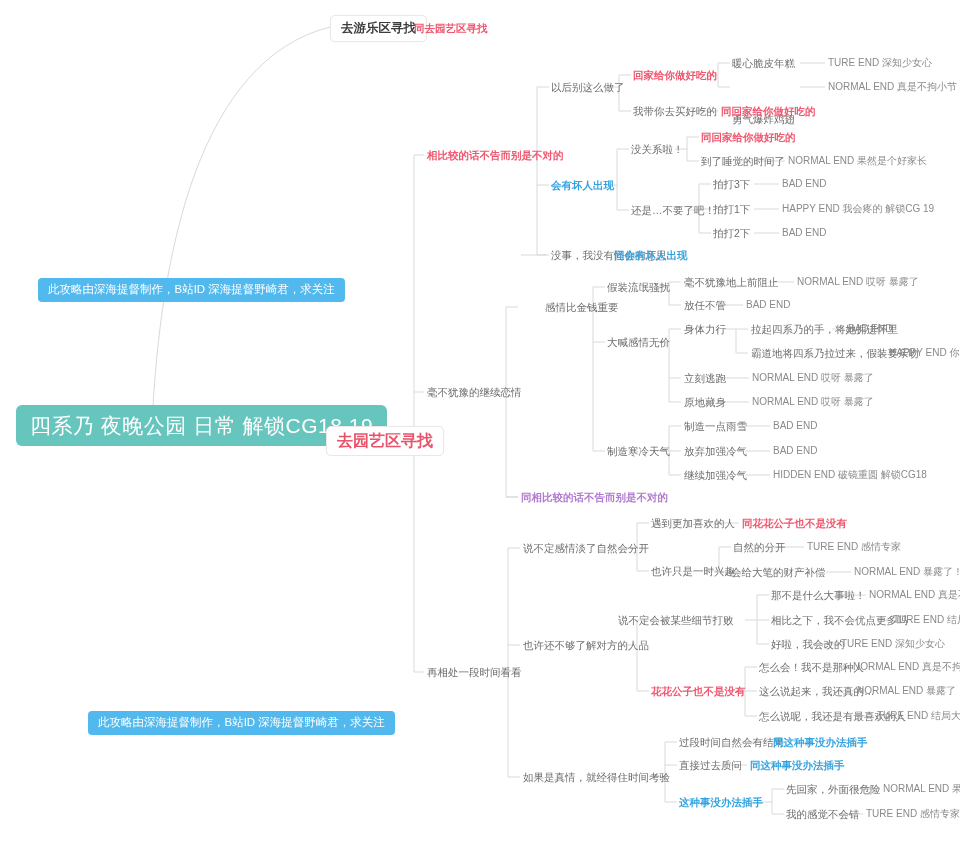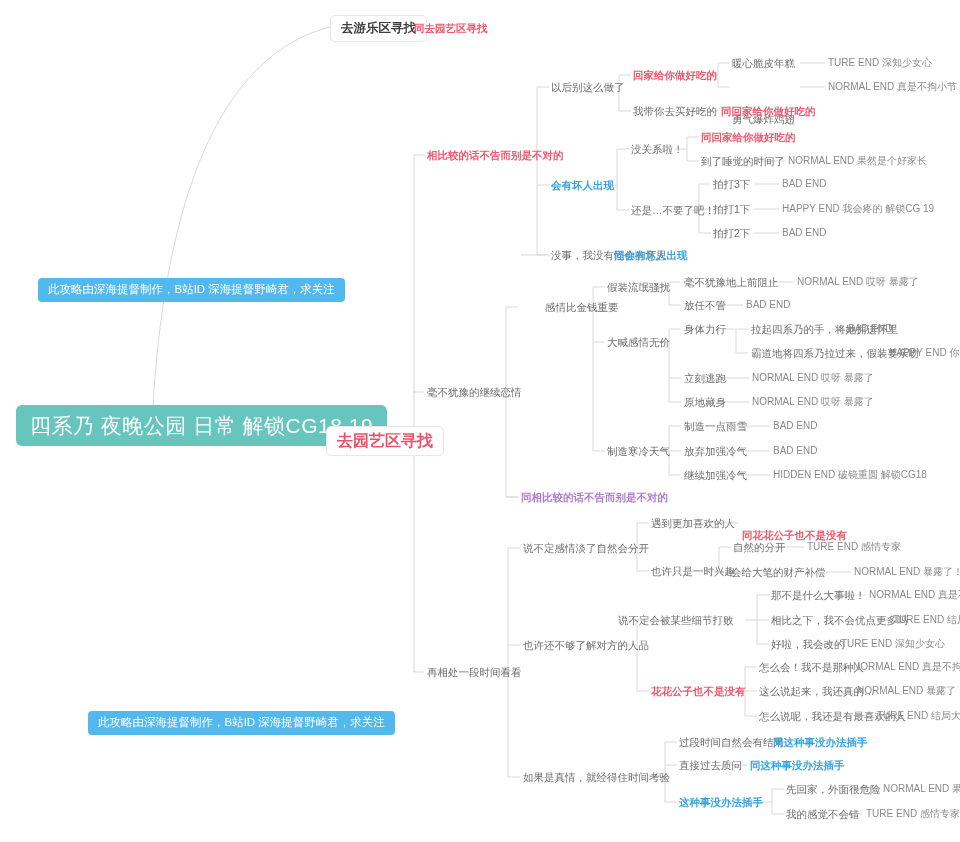--- a/index.html
+++ b/index.html
@@ -276,21 +276,21 @@
   <div class="node t-end" style="left:773px;top:421px;">BAD END</div>
   <div class="node t-dark" style="left:684px;top:446px;">放弃加强冷气</div>
   <div class="node t-end" style="left:773px;top:446px;">BAD END</div>
   <div class="node t-dark" style="left:684px;top:470px;">继续加强冷气</div>
   <div class="node t-end" style="left:773px;top:470px;">HIDDEN END 破镜重圆 解锁CG18</div>
 
   <div class="node t-purple" style="left:521px;top:492px;">同相比较的话不告而别是不对的</div>
 
   <div class="node t-dark" style="left:523px;top:543px;">说不定感情淡了自然会分开</div>
   <div class="node t-dark" style="left:651px;top:518px;">遇到更加喜欢的人</div>
-  <div class="node t-pink" style="left:742px;top:530px;">同花花公子也不是没有</div>
+  <div class="node t-pink" style="left:742px;top:518px;">同花花公子也不是没有</div>
   <div class="node t-dark" style="left:651px;top:566px;">也许只是一时兴趣</div>
   <div class="node t-dark" style="left:733px;top:542px;">自然的分开</div>
   <div class="node t-end" style="left:807px;top:542px;">TURE END 感情专家</div>
   <div class="node t-dark" style="left:731px;top:567px;">会给大笔的财产补偿</div>
   <div class="node t-end" style="left:854px;top:567px;">NORMAL END 暴露了！花花公子</div>
 
   <div class="node t-dark" style="left:523px;top:640px;">也许还不够了解对方的人品</div>
   <div class="node t-dark" style="left:618px;top:615px;">说不定会被某些细节打败</div>
   <div class="node t-dark" style="left:771px;top:590px;">那不是什么大事啦！</div>
   <div class="node t-end" style="left:869px;top:590px;">NORMAL END 真是不拘小节</div>

